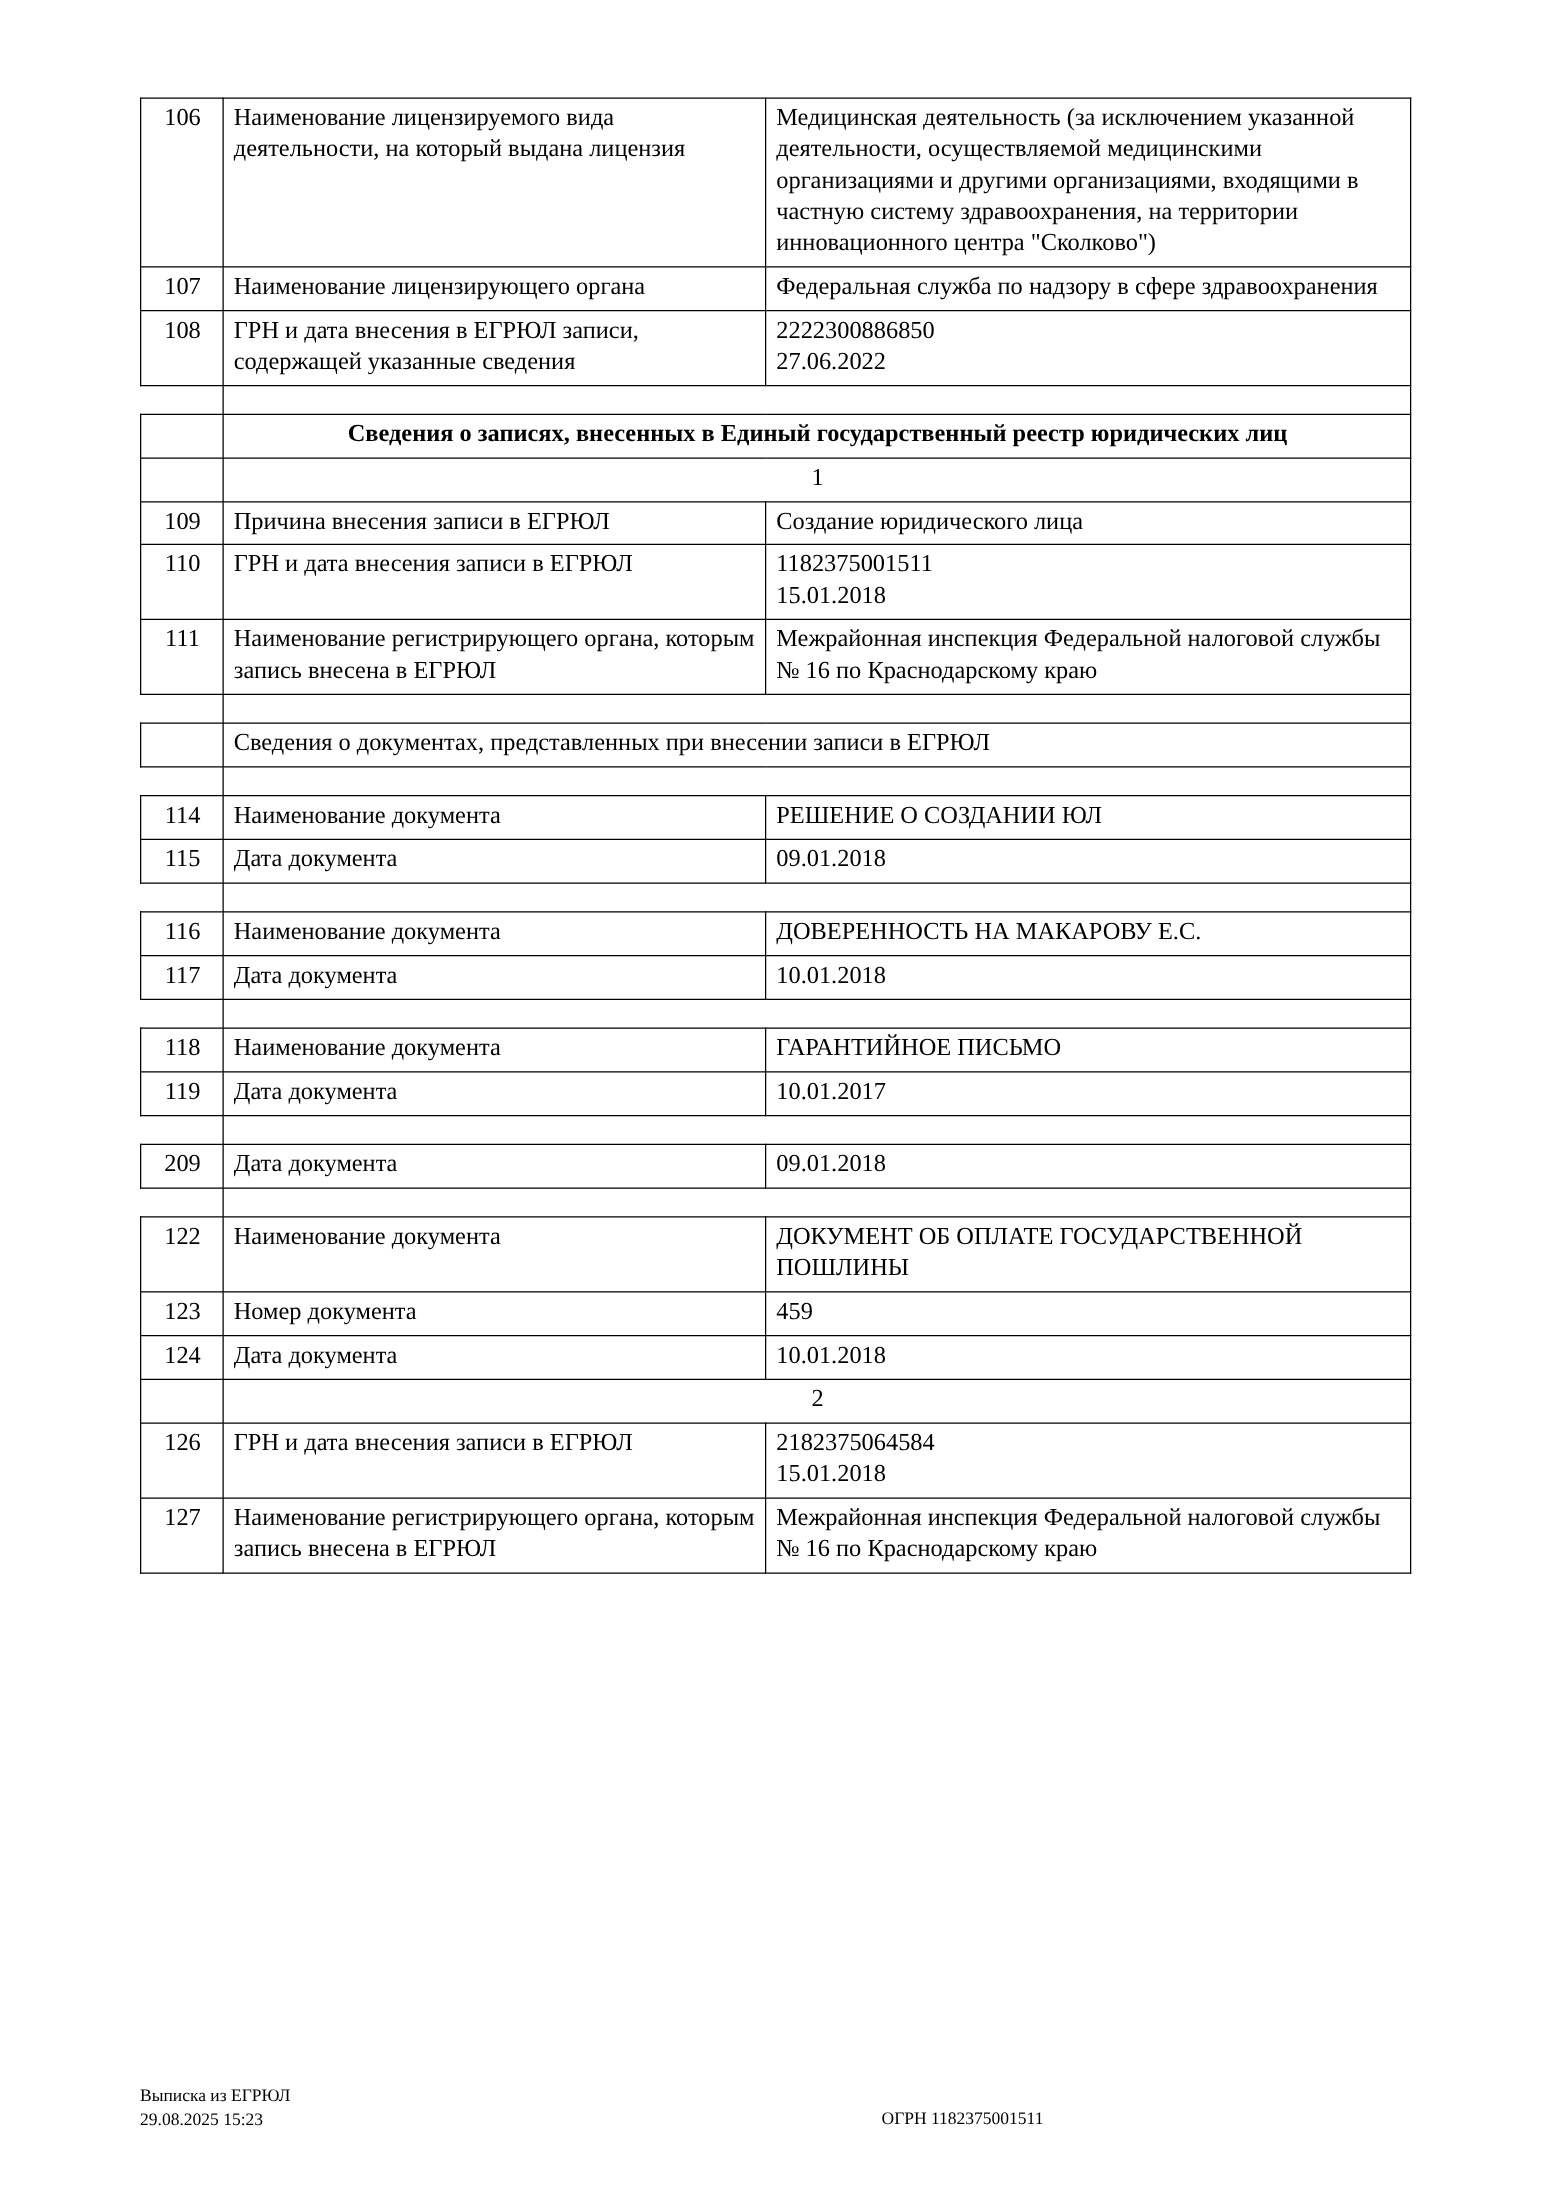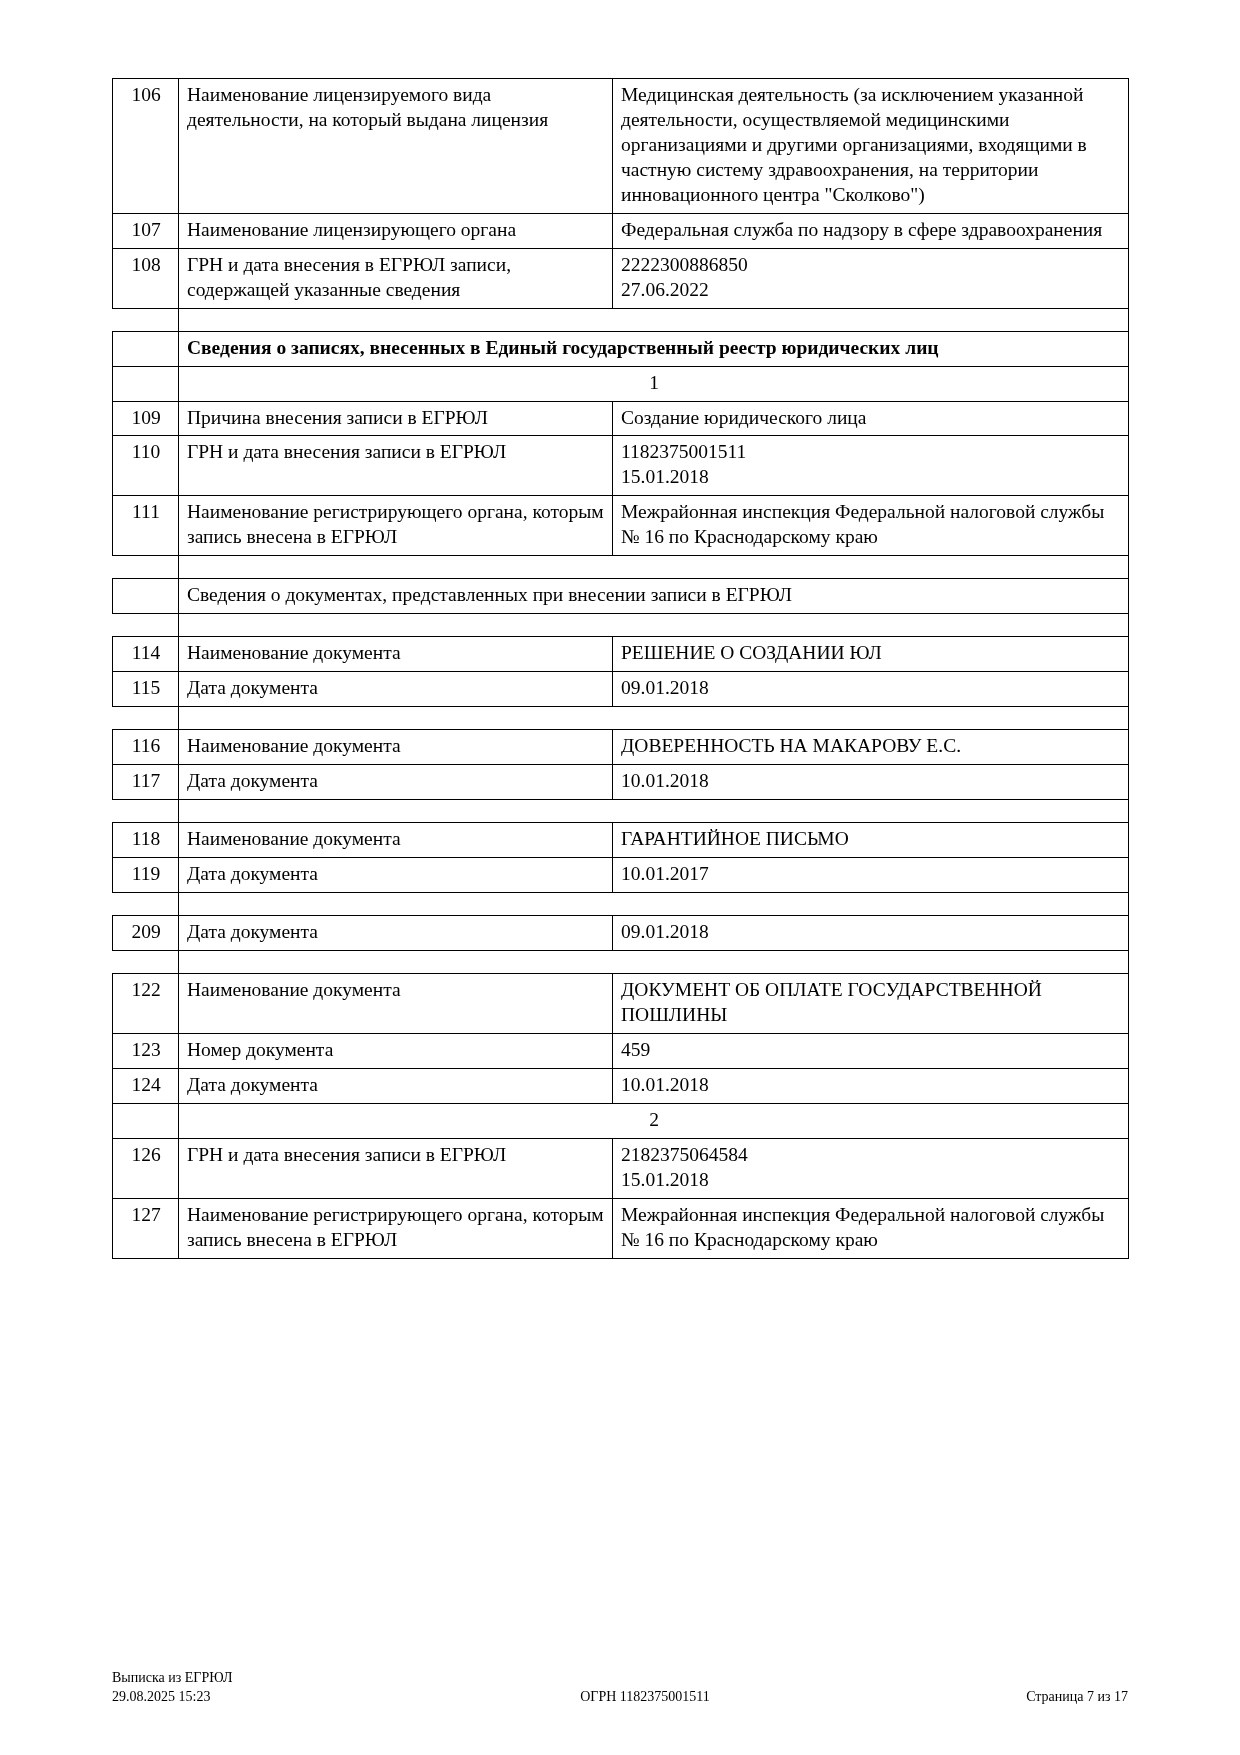--- a/index.html
+++ b/index.html
@@ -46,20 +46,21 @@
   tr.spacer td {
     border: 1px solid #000000;
     height: 22px;
     padding: 0;
   }
   tr.spacer td.gap-left,
   tr.spacer td.gap-right {
     border: none;
   }
   td.section {
+    text-align: center;
     font-weight: bold;
     padding: 5px 6px 6px 6px;
   }
   td.group-index {
     text-align: center;
     padding: 3px 6px 4px 6px;
   }
   td.subsection {
     padding: 4px 7px 5px 12px;
   }
@@ -69,21 +70,21 @@
   .footer {
     position: absolute;
     left: 112px;
     right: 112px;
     bottom: 48px;
     font-size: 14px;
     line-height: 1.35;
   }
   .footer .row {
     display: flex;
-    align-items: flex-end;
+    align-items: center;
     justify-content: space-between;
   }
   .footer .left { width: 300px; }
   .footer .center { flex: 1; text-align: center; padding-top: 16px; font-family: Liberation Serif, serif;}
   .footer .right { width: 250px; text-align: right; padding-top: 16px;}
 </style>
 </head>
 <body>
 
 <div class="page">
@@ -232,17 +233,16 @@
       </tbody>
   </table>
 
   <div class="footer">
     <div class="row">
       <div class="left">
         <div>Выписка из ЕГРЮЛ</div>
         <div>29.08.2025 15:23</div>
       </div>
       <div class="center">ОГРН 1182375001511</div>
-      <div class="right">Страница 7 из 17</div>
     </div>
   </div>
 
 </div>
 
 </body></html>

